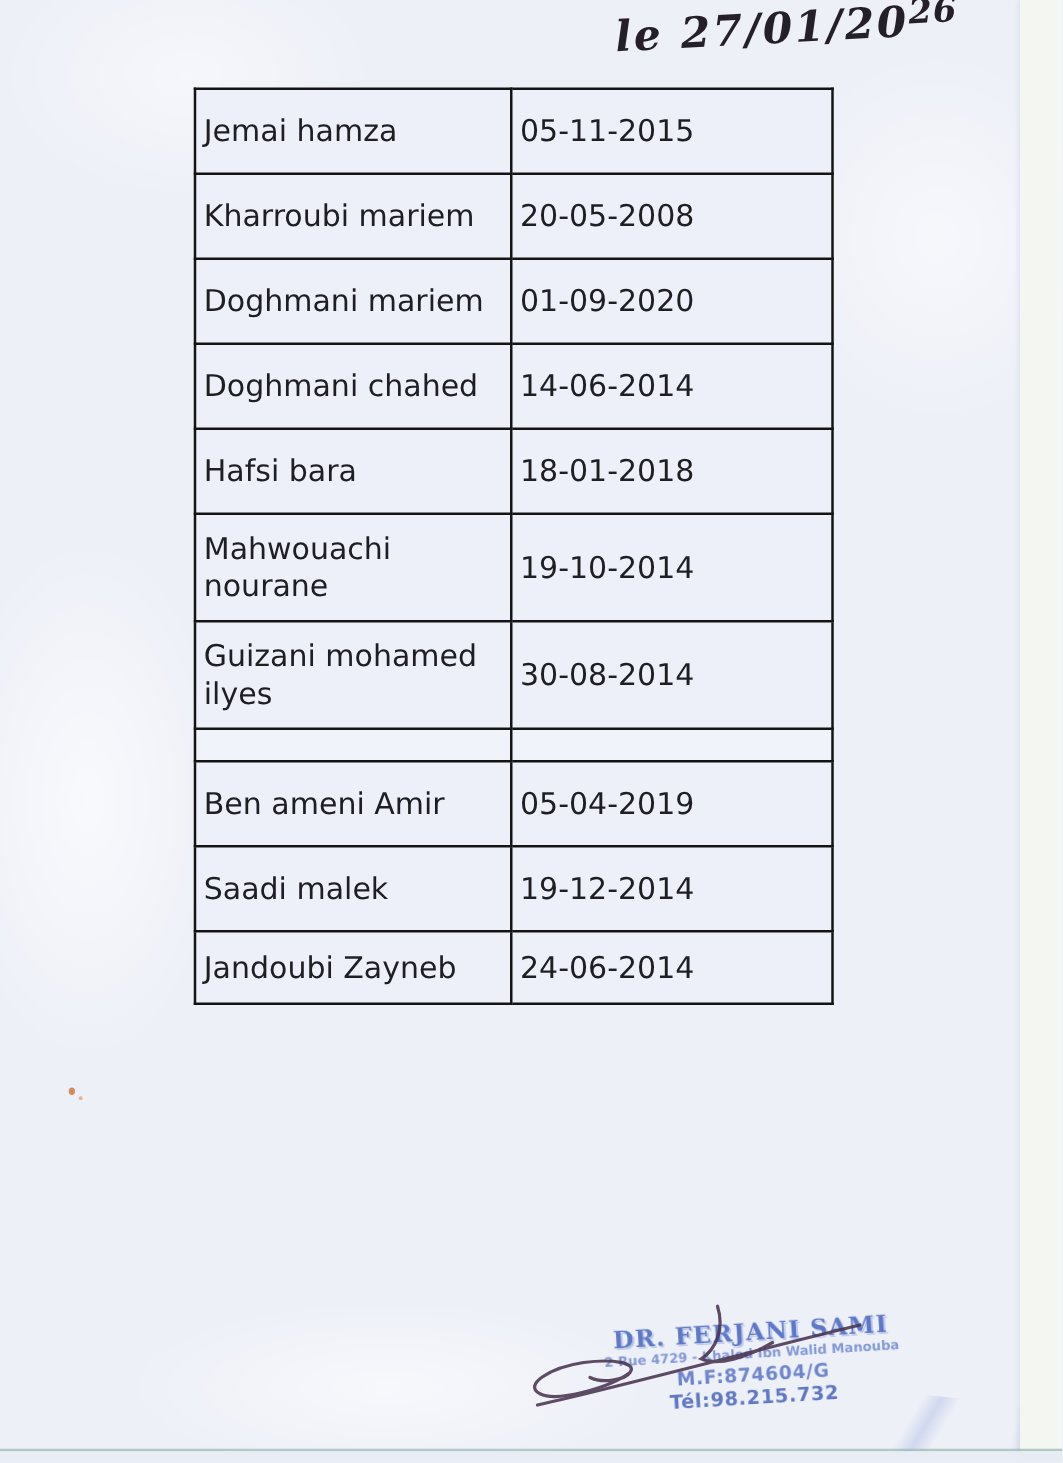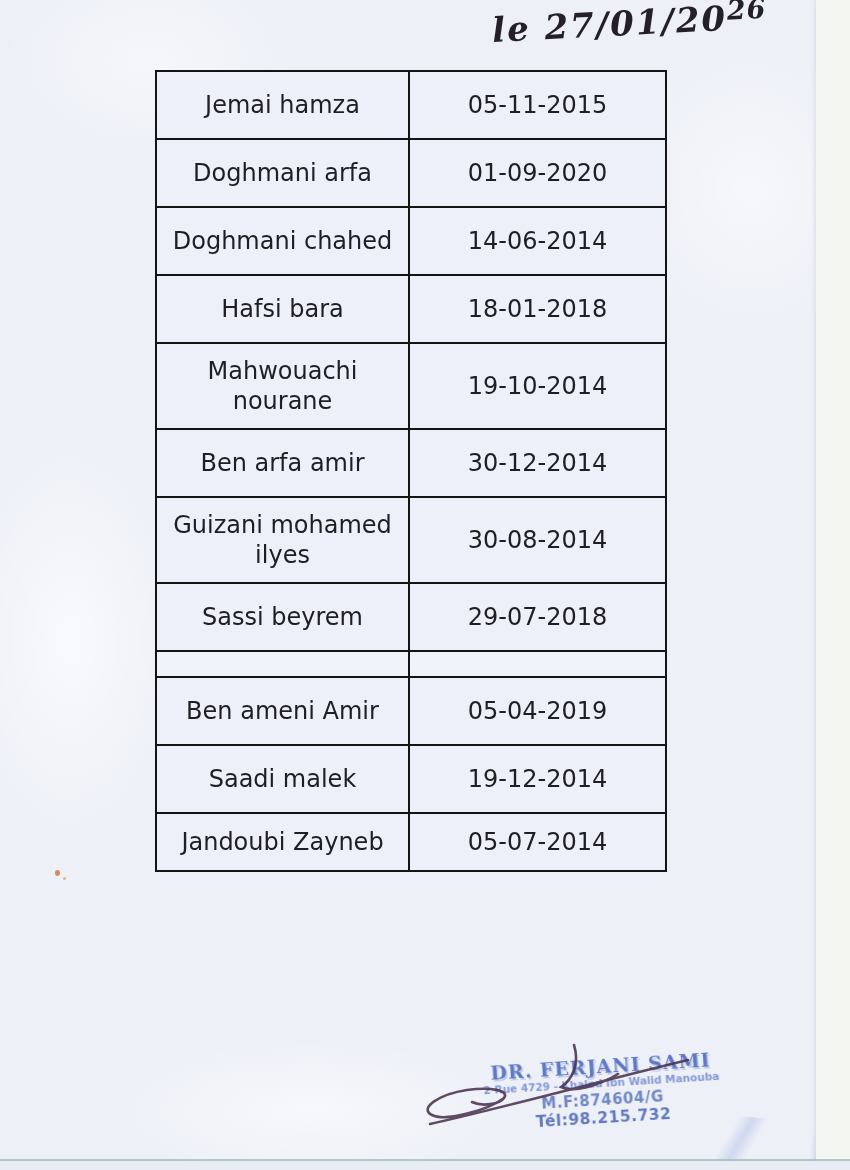--- a/index.html
+++ b/index.html
@@ -43,21 +43,21 @@
 
   
   table.roster {
     position:absolute; left:155px; top:70px;
     border-collapse:collapse; table-layout:fixed;
     width:510px;
   }
   table.roster td {
     border:2px solid #141414;
     background:#edf0f9;
-    text-align:center; vertical-align:middle;
+    vertical-align:middle;
     font-size:24px; line-height:1.25;
     color:#1e1e23;
     padding:12px 6px;
   }
   table.roster col.name-col { width:253px; }
   table.roster col.date-col { width:257px; }
   table.roster tr { height:68px; }
   table.roster tr.short { height:58px; }
   table.roster tr.spacer { height:8px; }
   table.roster tr.spacer td { background:#f1f3fa; }
@@ -128,62 +128,58 @@
     <colgroup>
         <col class="name-col">
         <col class="date-col">
       </colgroup>
     <tbody>
       <tr>
         <td>Jemai hamza</td>
         <td>05-11-2015</td>
       </tr>
       <tr>
-        <td>Doghmani arfa</td>
+        <td>Kharroubi mariem</td>
+        <td>20-05-2008</td>
+      </tr>
+      <tr>
+        <td>Doghmani mariem</td>
         <td>01-09-2020</td>
       </tr>
       <tr>
         <td>Doghmani chahed</td>
         <td>14-06-2014</td>
       </tr>
       <tr>
         <td>Hafsi bara</td>
         <td>18-01-2018</td>
       </tr>
       <tr>
         <td>Mahwouachi nourane</td>
         <td>19-10-2014</td>
       </tr>
       <tr>
-        <td>Ben arfa amir</td>
-        <td>30-12-2014</td>
-      </tr>
-      <tr>
         <td>Guizani mohamed ilyes</td>
         <td>30-08-2014</td>
-      </tr>
-      <tr>
-        <td>Sassi beyrem</td>
-        <td>29-07-2018</td>
       </tr>
       <tr class="spacer">
         <td></td>
         <td></td>
       </tr>
       <tr>
         <td>Ben ameni Amir</td>
         <td>05-04-2019</td>
       </tr>
       <tr>
         <td>Saadi malek</td>
         <td>19-12-2014</td>
       </tr>
       <tr class="short">
         <td>Jandoubi Zayneb</td>
-        <td>05-07-2014</td>
+        <td>24-06-2014</td>
       </tr>
     </tbody>
   </table>
 
   <div class="stamp">
     <div class="s1">DR. FERJANI SAMI</div>
     <div class="s2">2 Rue 4729 - Khaled Ibn Walid Manouba</div>
     <div class="s3">M.F:874604/G</div>
     <div class="s4">Tél:98.215.732</div>
   </div>

